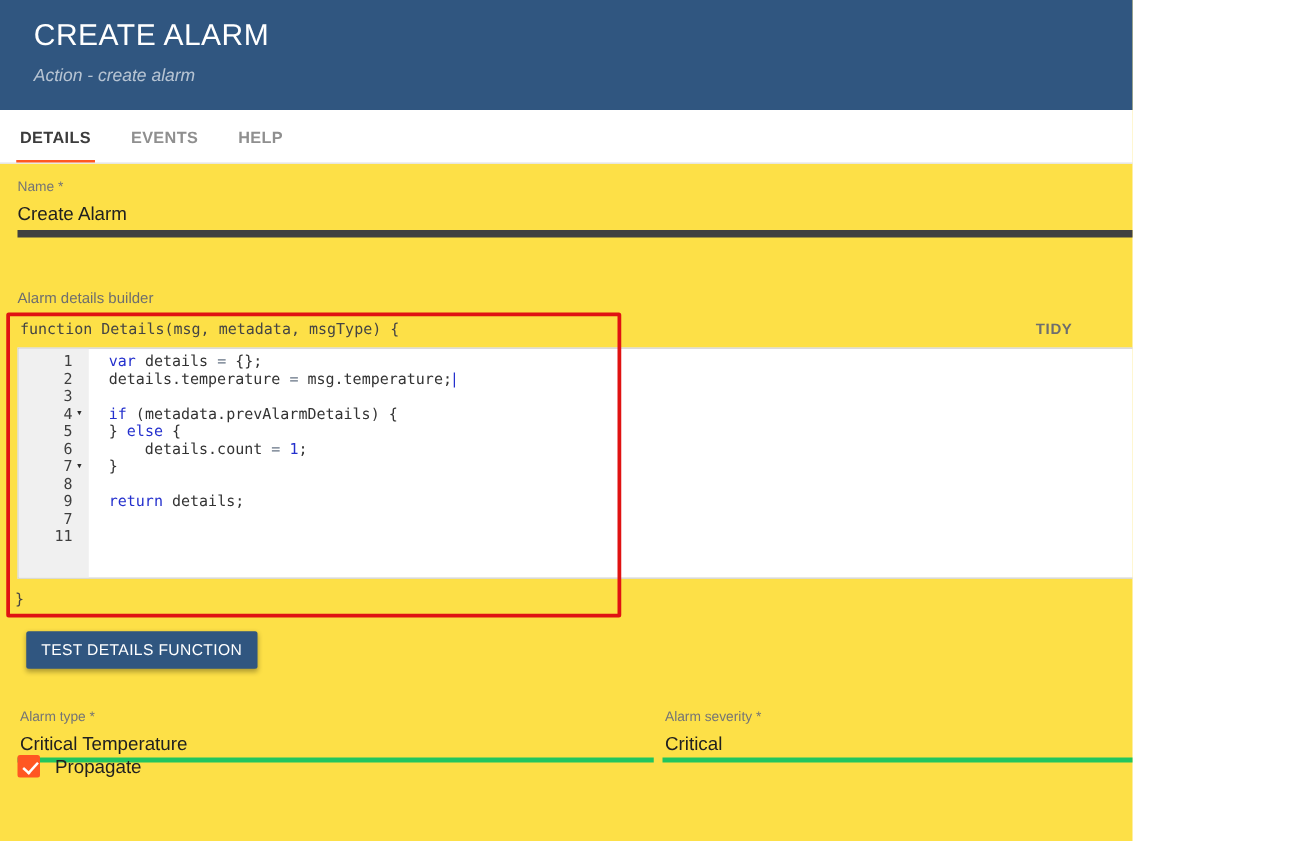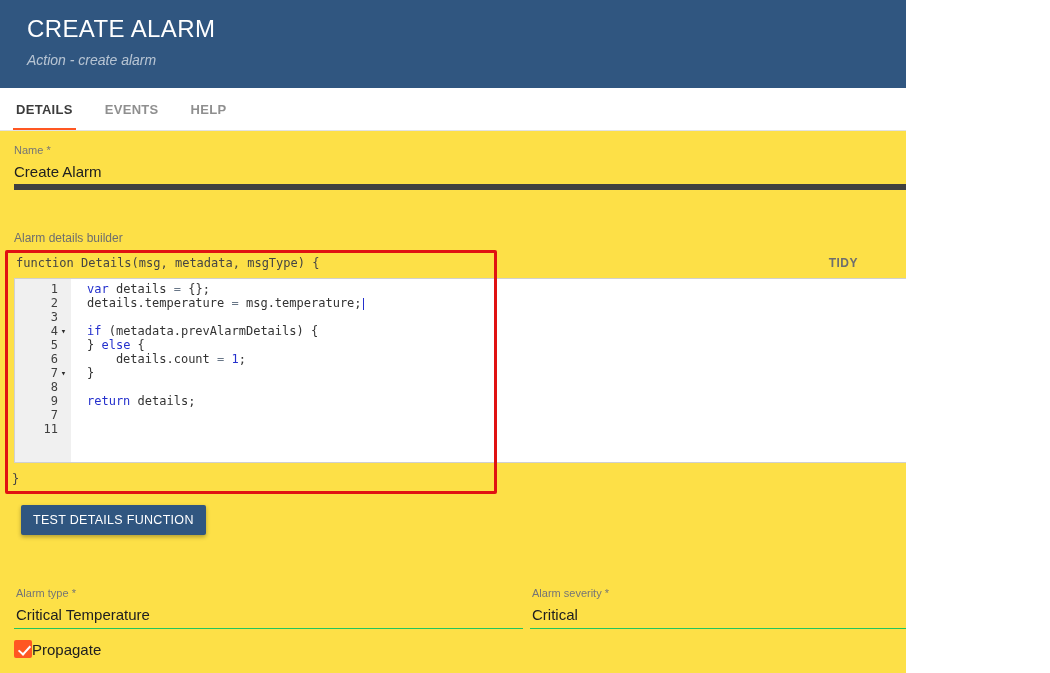--- a/index.html
+++ b/index.html
@@ -64,28 +64,28 @@
   
   .annotation { position:absolute; left:5px; top:250px; width:492px; height:244px; border:3px solid var(--annotation,#e01212);
                 border-radius:2px; z-index:50; pointer-events:none; }
 
   
   .test-btn { position:absolute; left:21px; top:505px; height:30px; padding:0 12px; background:var(--primary-button,#305680);
               color:#fff; border:none; border-radius:2px; font-family:"Liberation Sans", sans-serif; font-size:12.5px;
               font-weight:normal; letter-spacing:.3px; box-shadow:0 2px 4px rgba(0,0,0,.3); cursor:pointer; }
 
   
-  .bottom-field { position:absolute; top:587px; height:42px; border-bottom:1px solid #22c55e; }
+  .bottom-field { position:absolute; top:568px; height:42px; border-bottom:4px solid #22c55e; }
   .field-type { left:14px; width:509px; padding-left:2px; }
   .field-severity { left:530px; width:510px; padding-left:2px; }
   .select-arrow { position:absolute; right:6px; top:28px; width:0; height:0;
                   border-left:5px solid transparent; border-right:5px solid transparent; border-top:5px solid #555; cursor:pointer; }
 
   
-  .propagate-row { position:absolute; left:14px; top:640px; display:flex; align-items:center; cursor:pointer; }
+  .propagate-row { position:absolute; left:14px; top:604px; display:flex; align-items:center; gap:12px; cursor:pointer; }
 </style>
 </head>
 <body>
 
 <div class="screen">
 
   <div class="header">
     <div class="header-title">CREATE ALARM</div>
     <div class="header-subtitle">Action - create alarm</div>
     <div class="help-btn">?</div>

